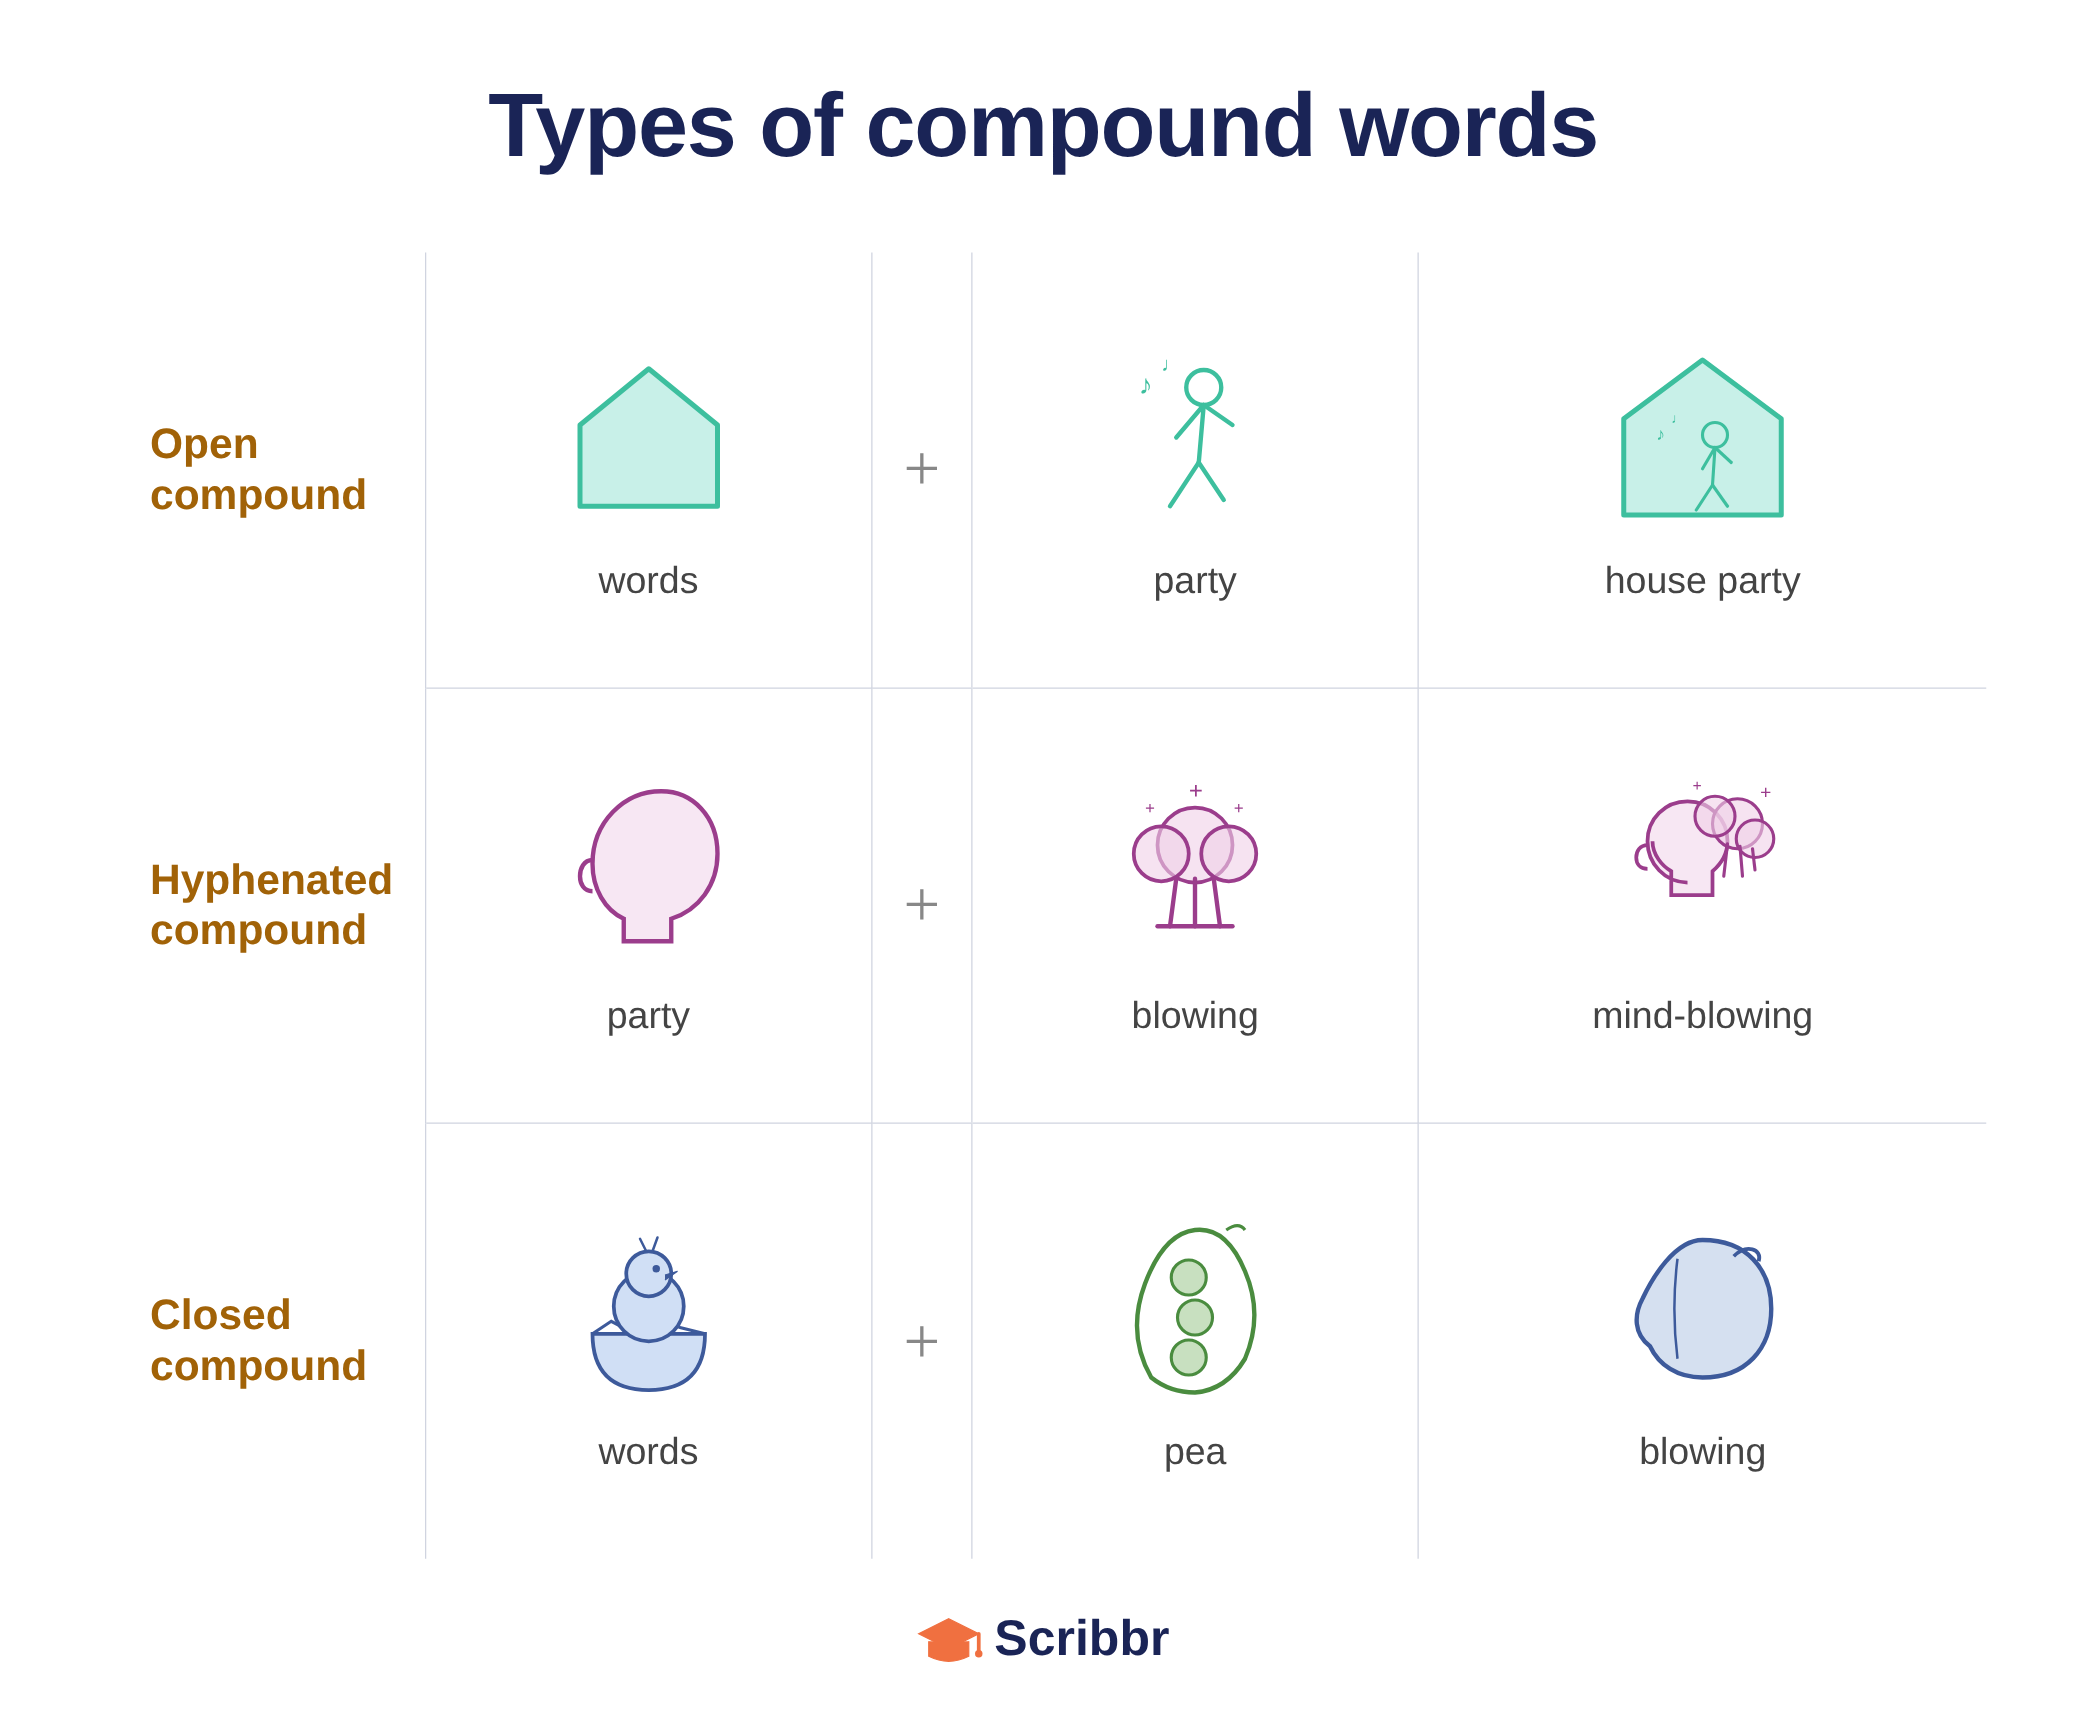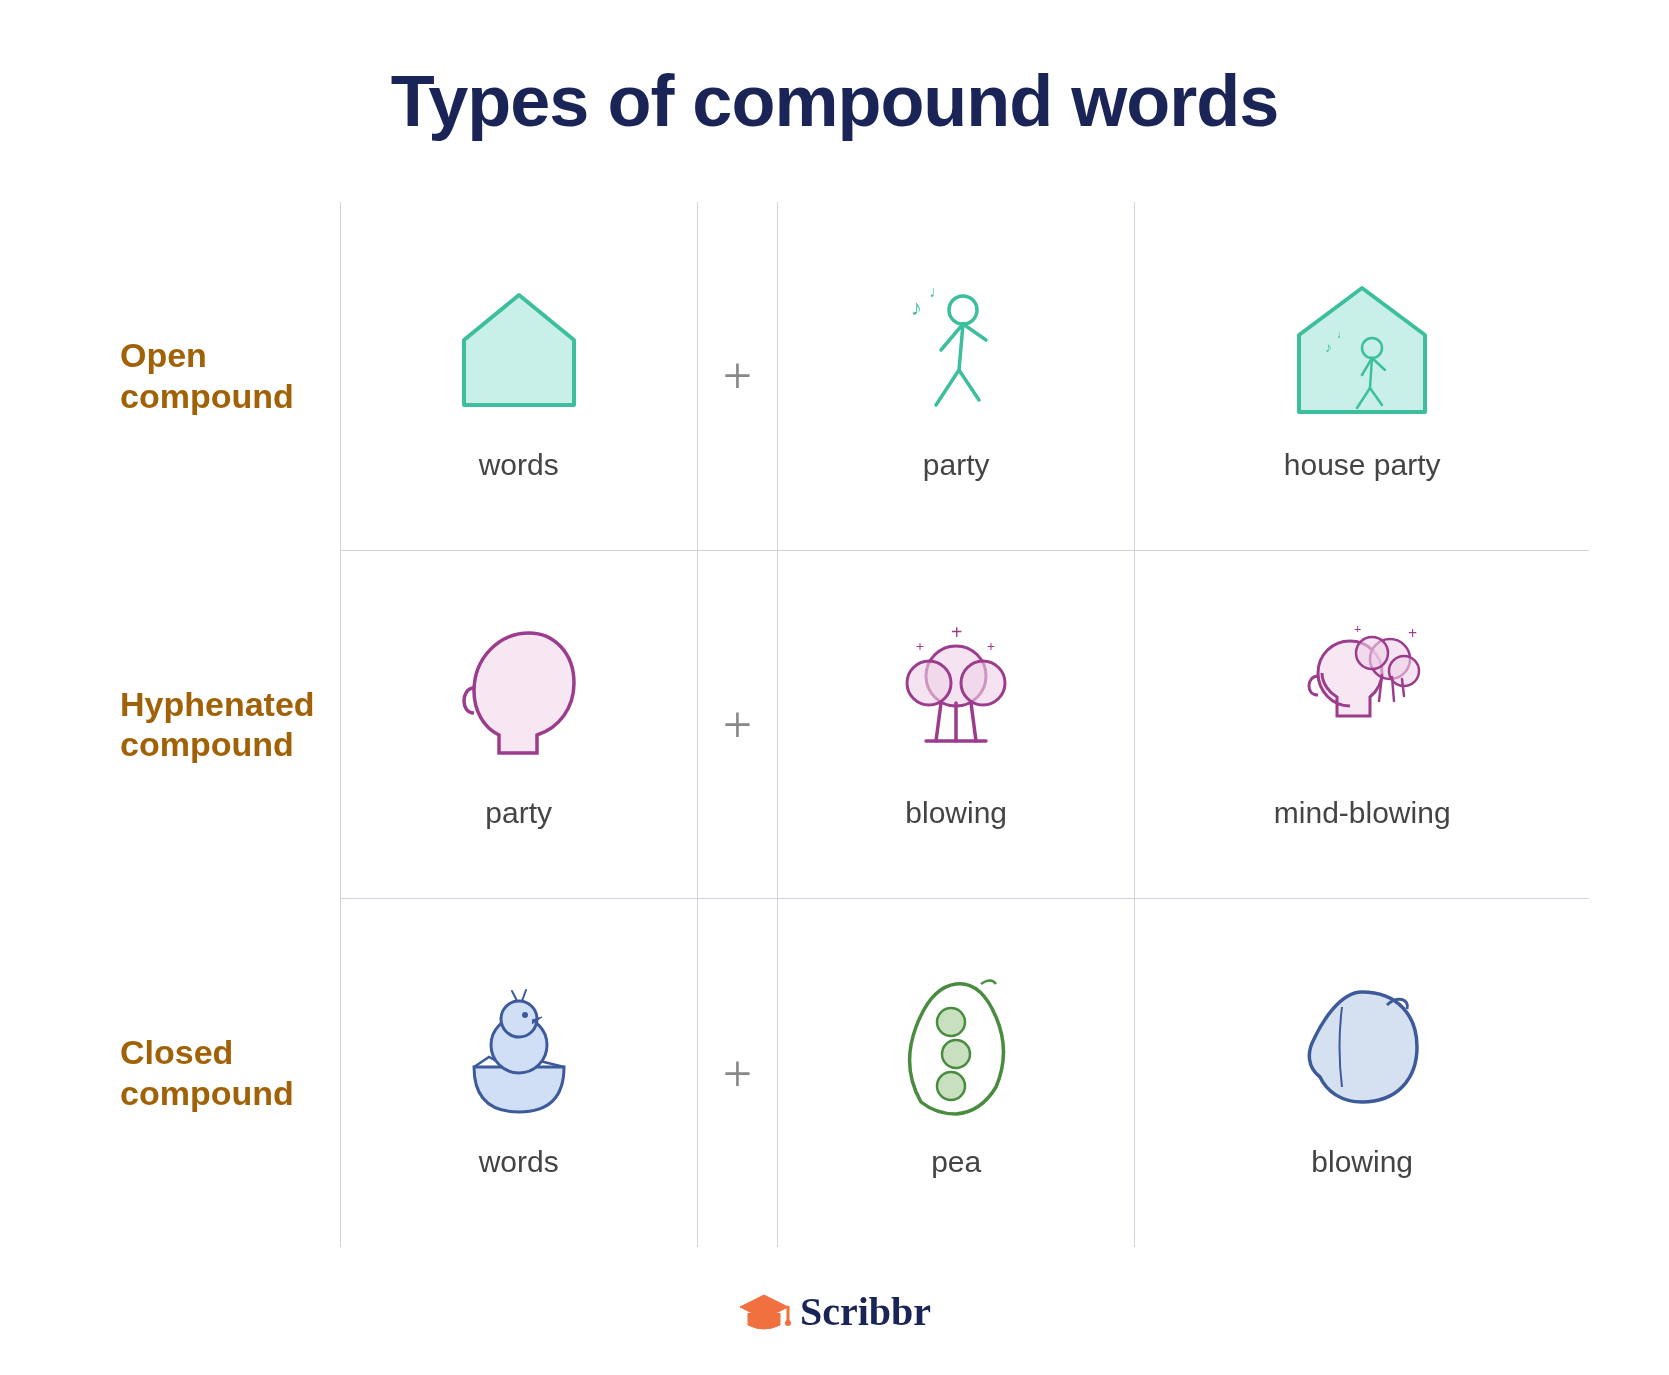--- a/index.html
+++ b/index.html
@@ -84,21 +84,21 @@
       display: flex;
       align-items: center;
       gap: 14px;
     }
     .scribbr-logo {
       display: flex;
       align-items: center;
       gap: 10px;
     }
     .scribbr-text {
-      font-family: Liberation Serif, serif;
+      font-family: Liberation Sans, sans-serif;
       font-weight: 800;
       font-size: 40px;
       color: #1a2456;
     }
 
     
     svg { overflow: visible; }
   </style>
 </head>
 <body>

